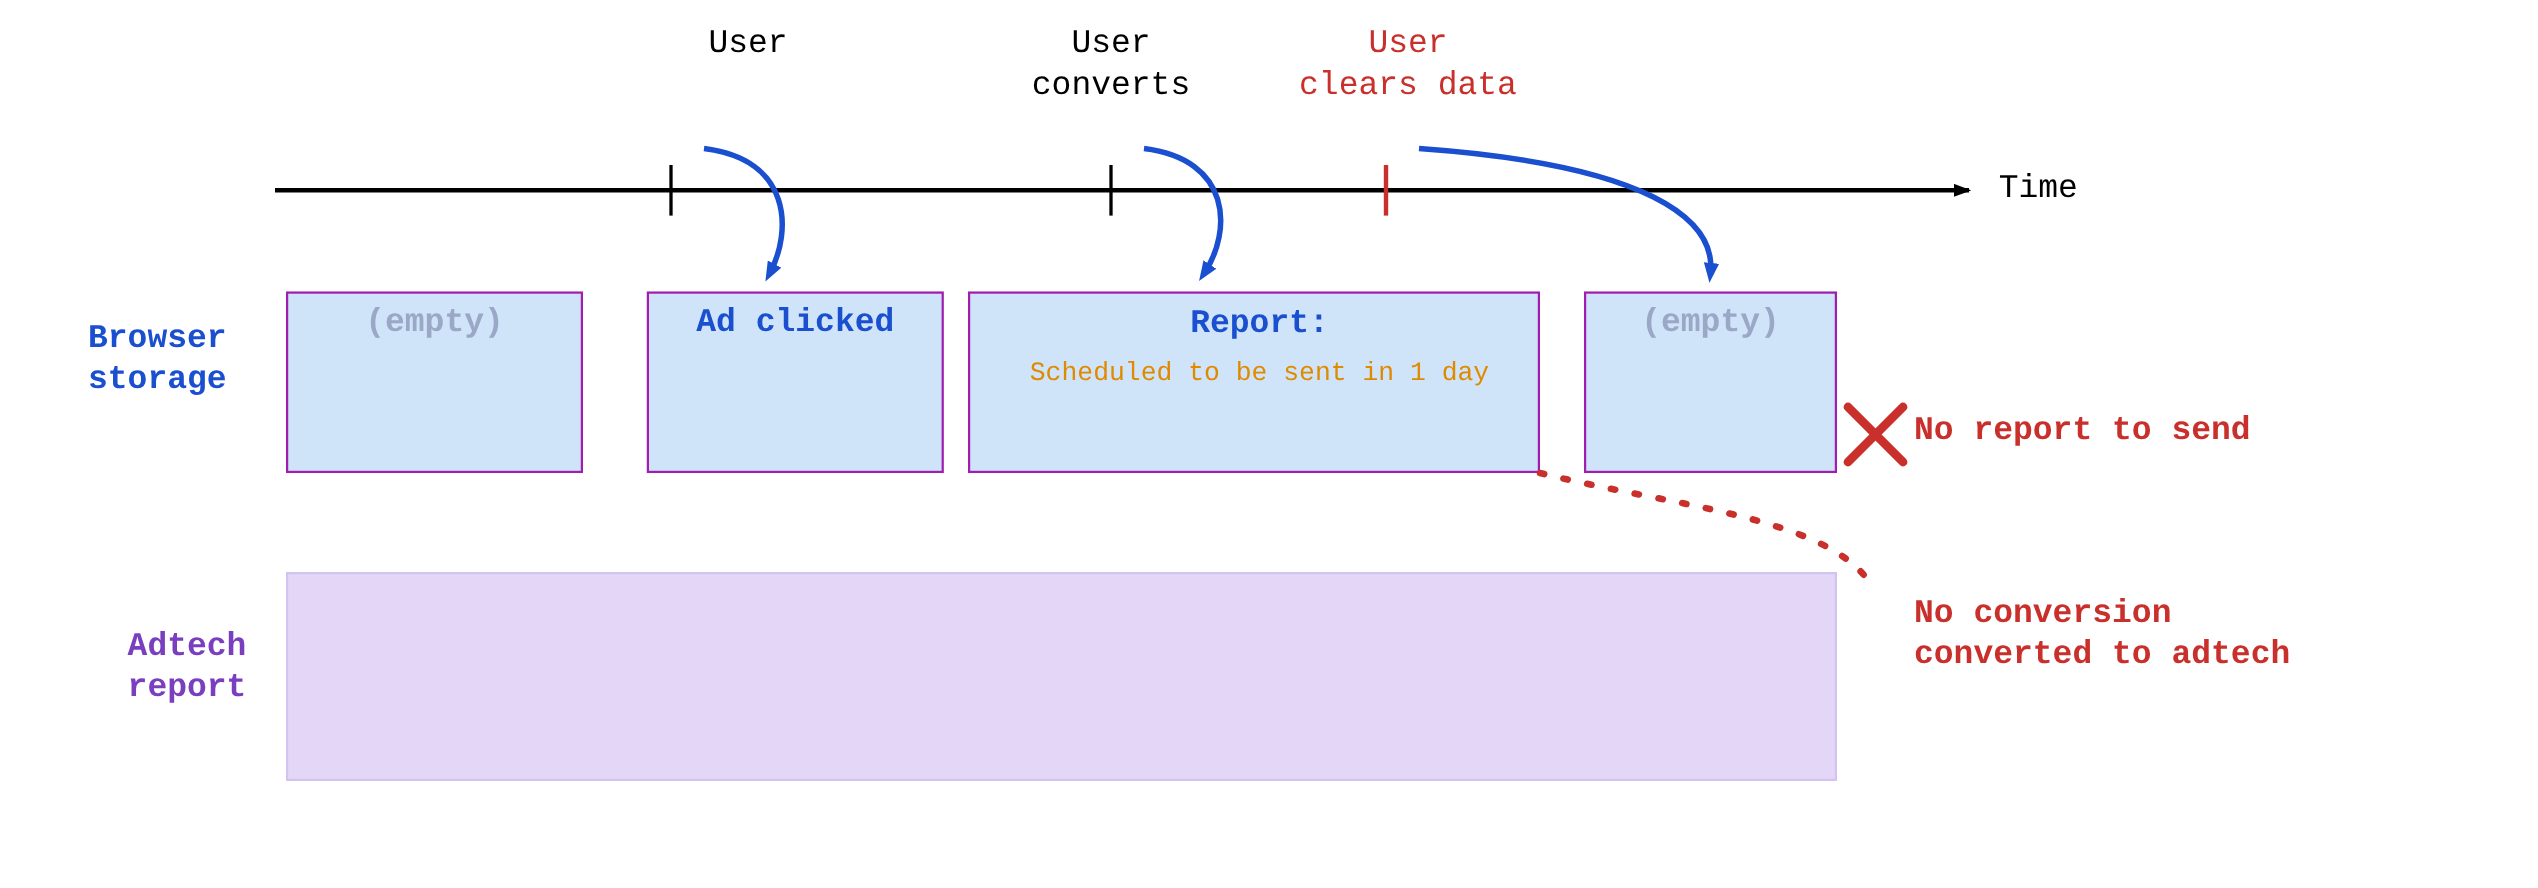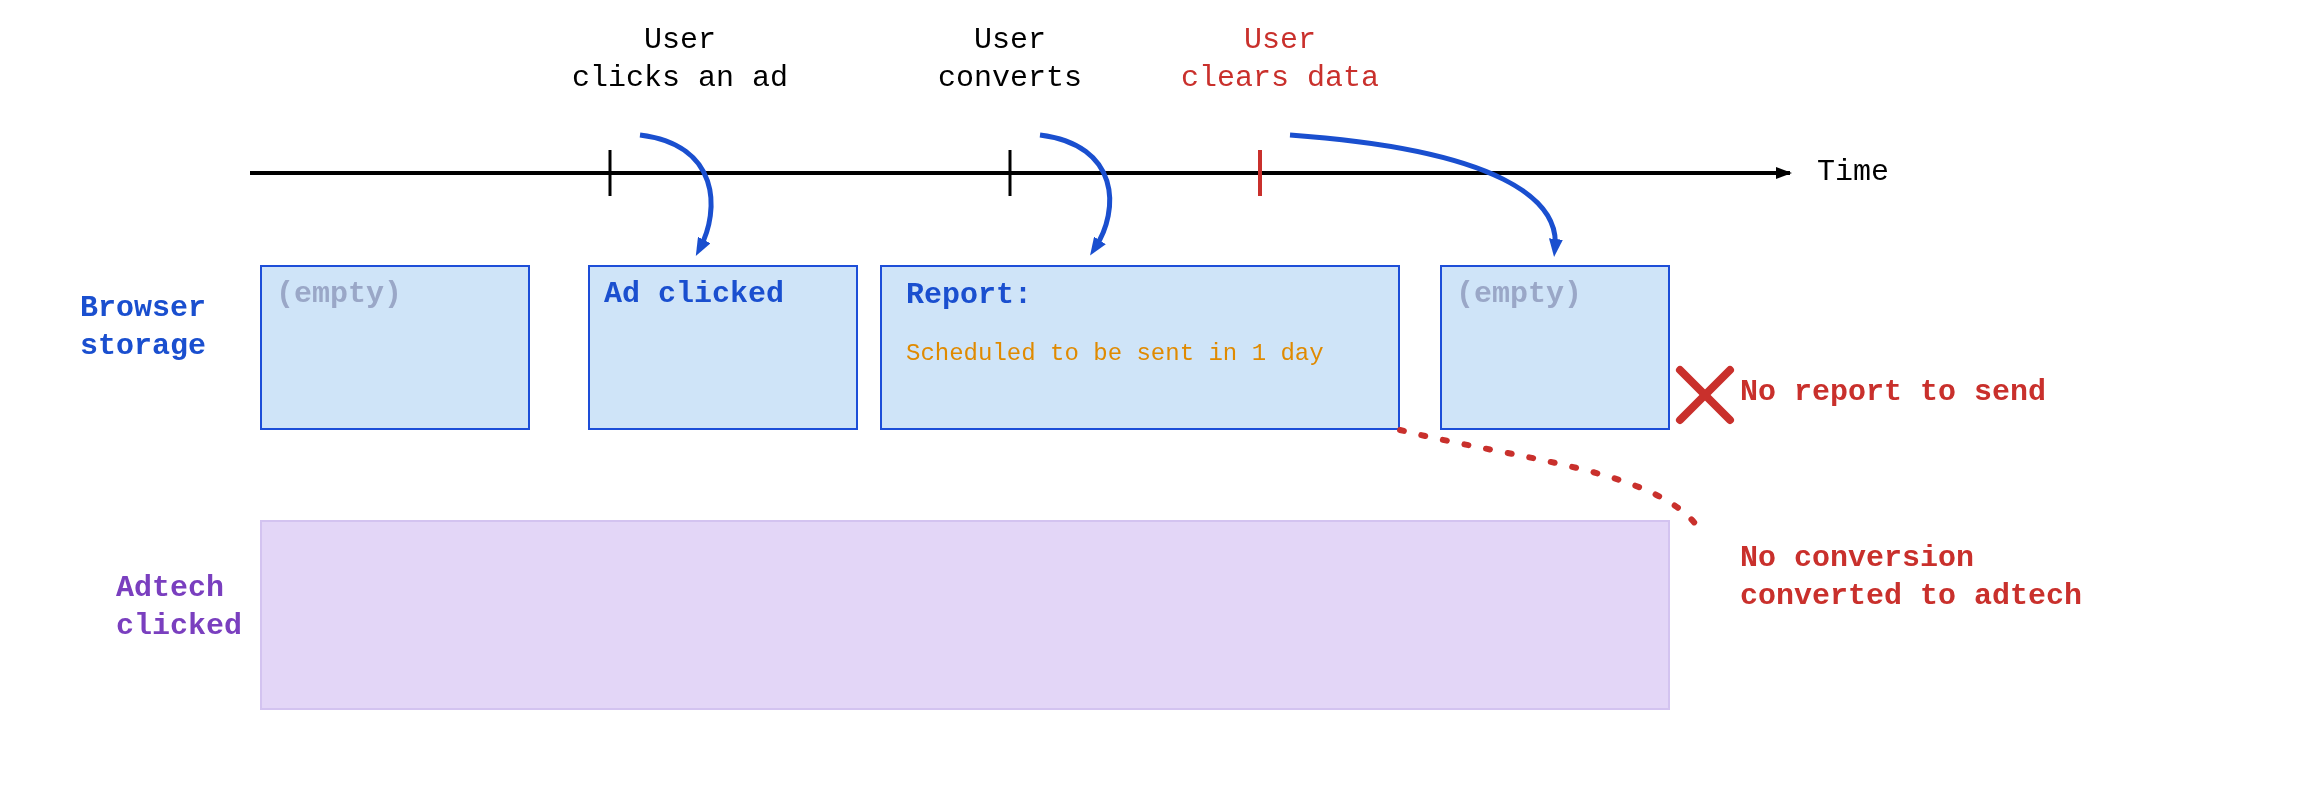--- a/index.html
+++ b/index.html
@@ -20,44 +20,44 @@
   .abs { position: absolute; }
   .center { text-align: center; }
   .blue   { color: #1a4fcf; }
   .purple { color: #7a3fbf; margin-left: 36px; }
   .orange { color: #e08a00; }
   .red    { color: #c9302c; }
   .grey   { color: #9aa7c7; }
   .bold   { font-weight: 700; }
   .storage-box {
     background: #cfe4f8;
-    border: 2px solid #1d4ed8;
+    border: 2px solid #a21caf;
     box-sizing: border-box;
     padding: 10px 14px 8px 14px;
+    text-align: center;
   }
   .adtech-box {
     background: #e3d6f7;
     border: 2px solid #d3c3f0;
     box-sizing: border-box;
   }
   .lh { line-height: 1.25; }
   svg.overlay {
     position: absolute;
     left: 0; top: 0;
     pointer-events: none;
   }
 </style>
 </head>
 <body>
 
 <div class="stage">
 
   <div class="abs center lh" style="left:520px; top:22px; width:320px;">
     <div>User</div>
-    <div>clicks an ad</div>
   </div>
 
   <div class="abs center lh" style="left:880px; top:22px; width:260px;">
     <div>User</div>
     <div>converts</div>
   </div>
 
   <div class="abs center lh red" style="left:1120px; top:22px; width:320px;">
     <div>User</div>
     <div>clears data</div>
@@ -65,34 +65,34 @@
 
   <div class="abs" style="left:1817px; top:155px;">Time</div>
 
   <div class="abs blue bold lh" style="left:80px; top:290px;">
     <div>Browser</div>
     <div>storage</div>
   </div>
 
   <div class="abs purple bold lh" style="left:80px; top:570px;">
     <div>Adtech</div>
-    <div>clicked</div>
+    <div>report</div>
   </div>
 
   <div class="abs storage-box" style="left:260px; top:265px; width:270px; height:165px;">
     <span class="grey bold">(empty)</span>
   </div>
 
   <div class="abs storage-box" style="left:588px; top:265px; width:270px; height:165px;">
     <span class="blue bold">Ad clicked</span>
   </div>
 
   <div class="abs storage-box lh" style="left:880px; top:265px; width:520px; height:165px;padding-left:24px;">
     <div class="blue bold">Report:</div>
-    <div class="orange" style="font-size:24px; margin-top:24px;">Scheduled to be sent in 1 day</div>
+    <div class="orange" style="font-size:24px; margin-top:10px;">Scheduled to be sent in 1 day</div>
   </div>
 
   <div class="abs storage-box" style="left:1440px; top:265px; width:230px; height:165px;">
     <span class="grey bold">(empty)</span>
   </div>
 
   <div class="abs adtech-box" style="left:260px; top:520px; width:1410px; height:190px;"></div>
 
   <div class="abs red bold" style="left:1740px; top:375px;">No report to send</div>
 

